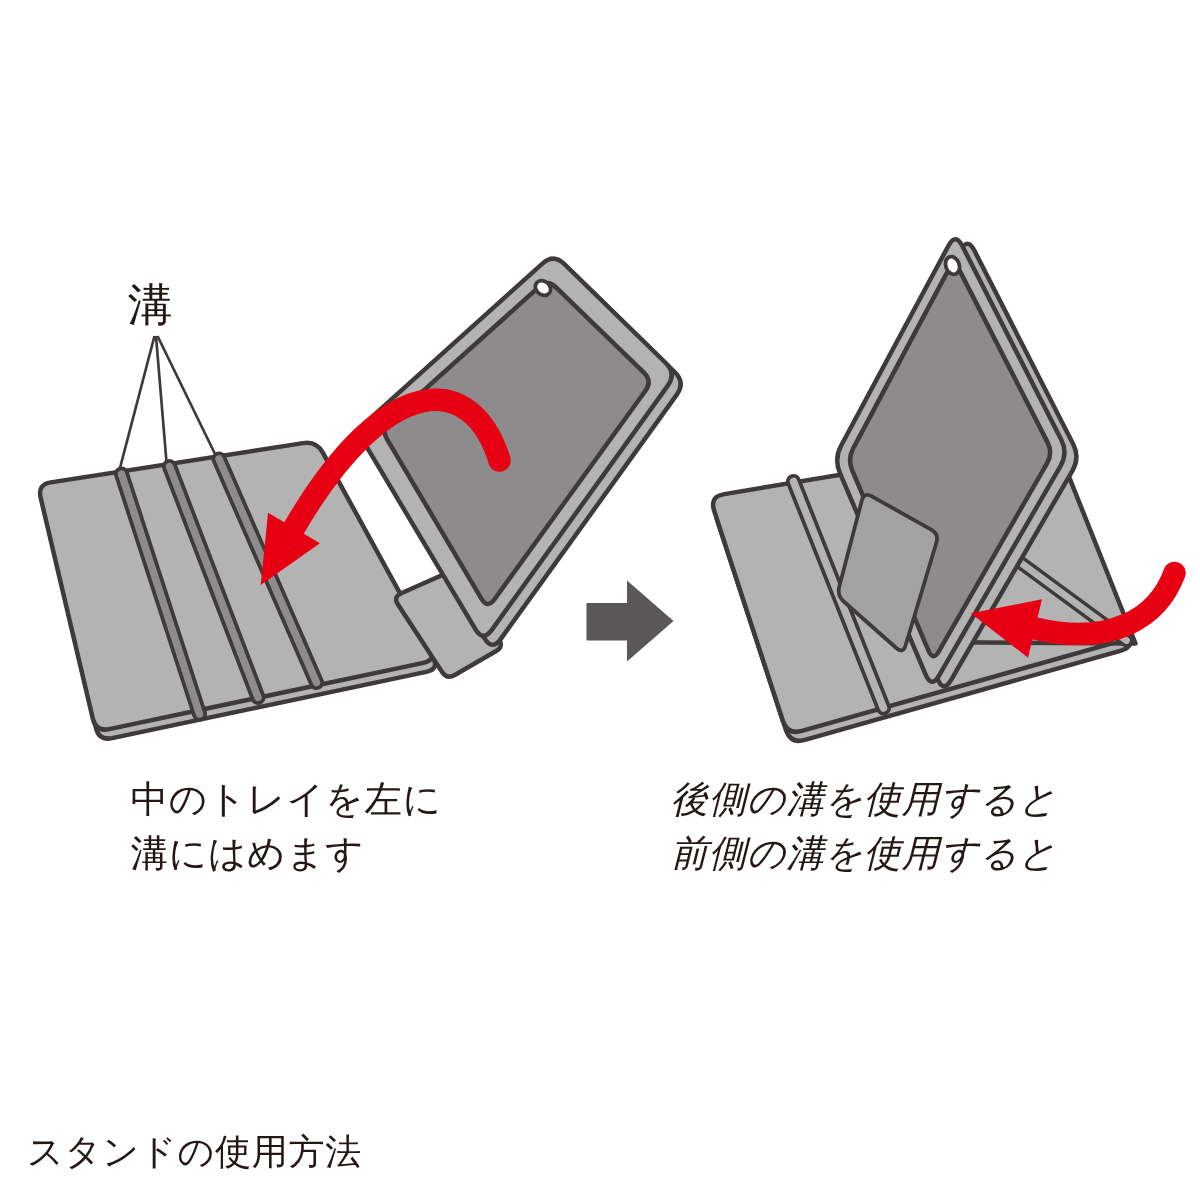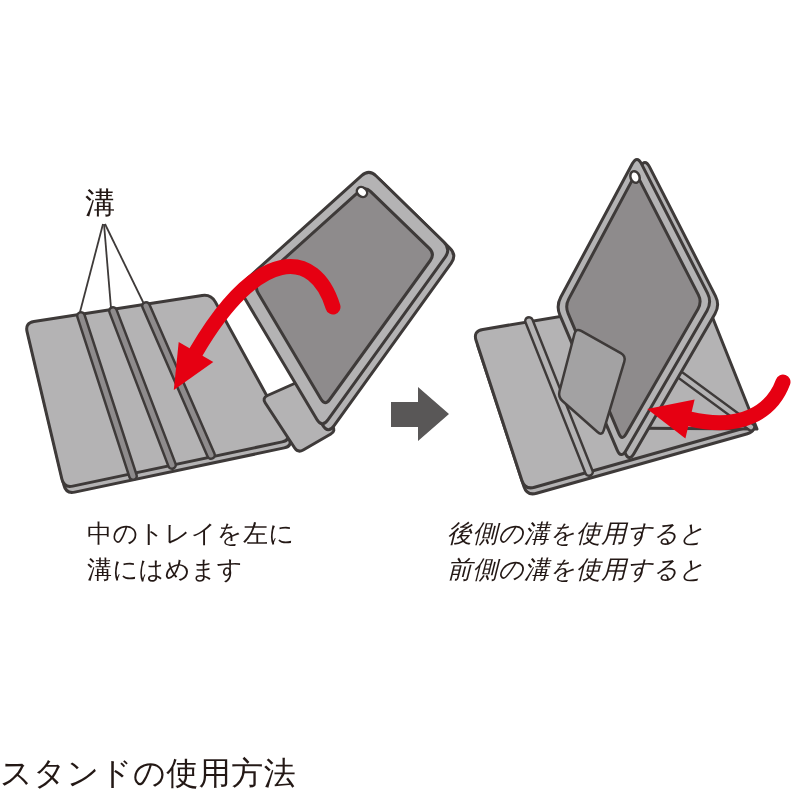--- a/index.html
+++ b/index.html
@@ -33,21 +33,21 @@
   .red-arc{stroke:var(--arrow-red);stroke-width:15;stroke-linecap:round;fill:none;}
   .red-head{fill:var(--arrow-red);}
   .gray-arrow{fill:var(--arrow-gray);}
 
   
   .jp{position:absolute;color:var(--text);letter-spacing:0.5px;font-weight:500;}
   .groove-label{left:85px;top:183px;font-size:30px;}
   .caption{font-size:25px;line-height:36px;}
   .caption-left{left:87px;top:515px;}
   .caption-right{left:447px;top:515px;font-style:italic;}
-  .footer-title{left:0;top:752px;font-size:32px;}
+  .footer-title{left:18px;top:752px;font-size:24px;}
 </style>
 </head>
 <body>
 
 <div class="page">
 
   <svg width="800" height="800" viewBox="0 0 800 800">
 
     <g>
 

